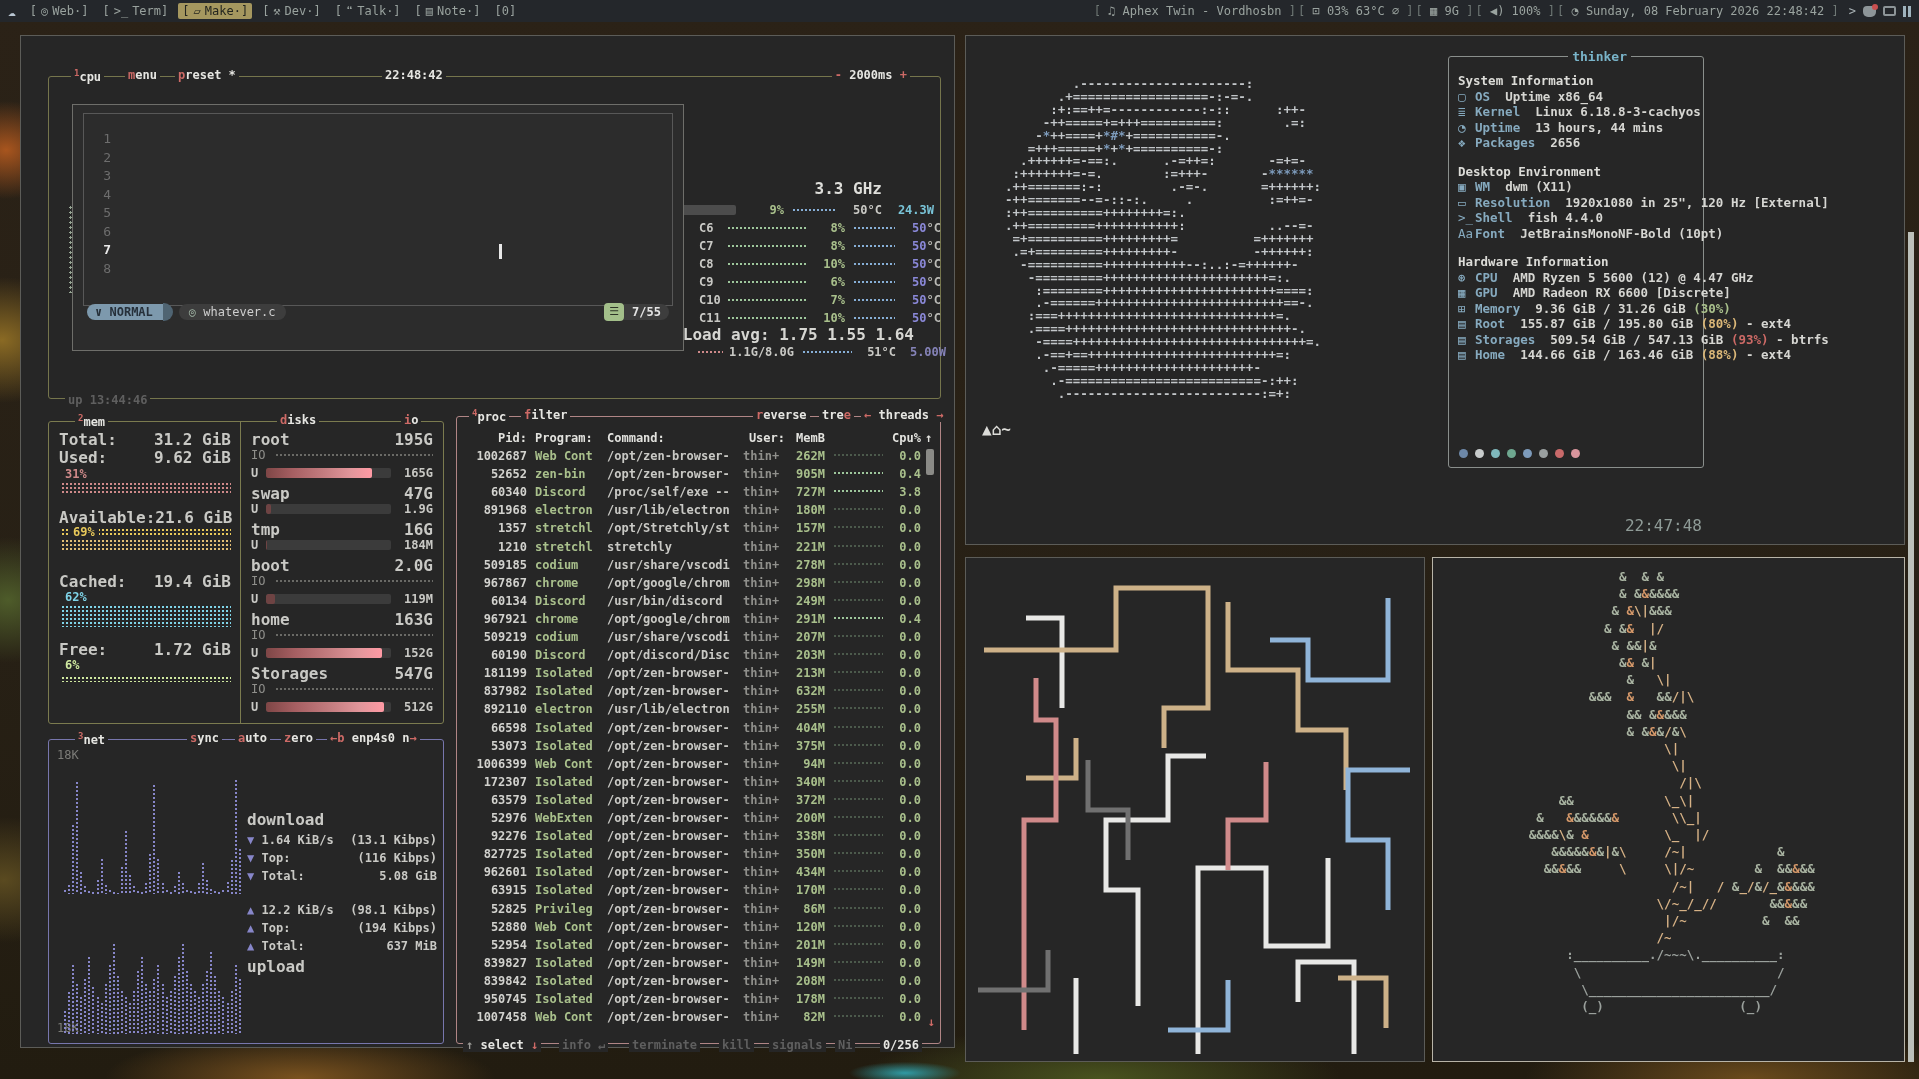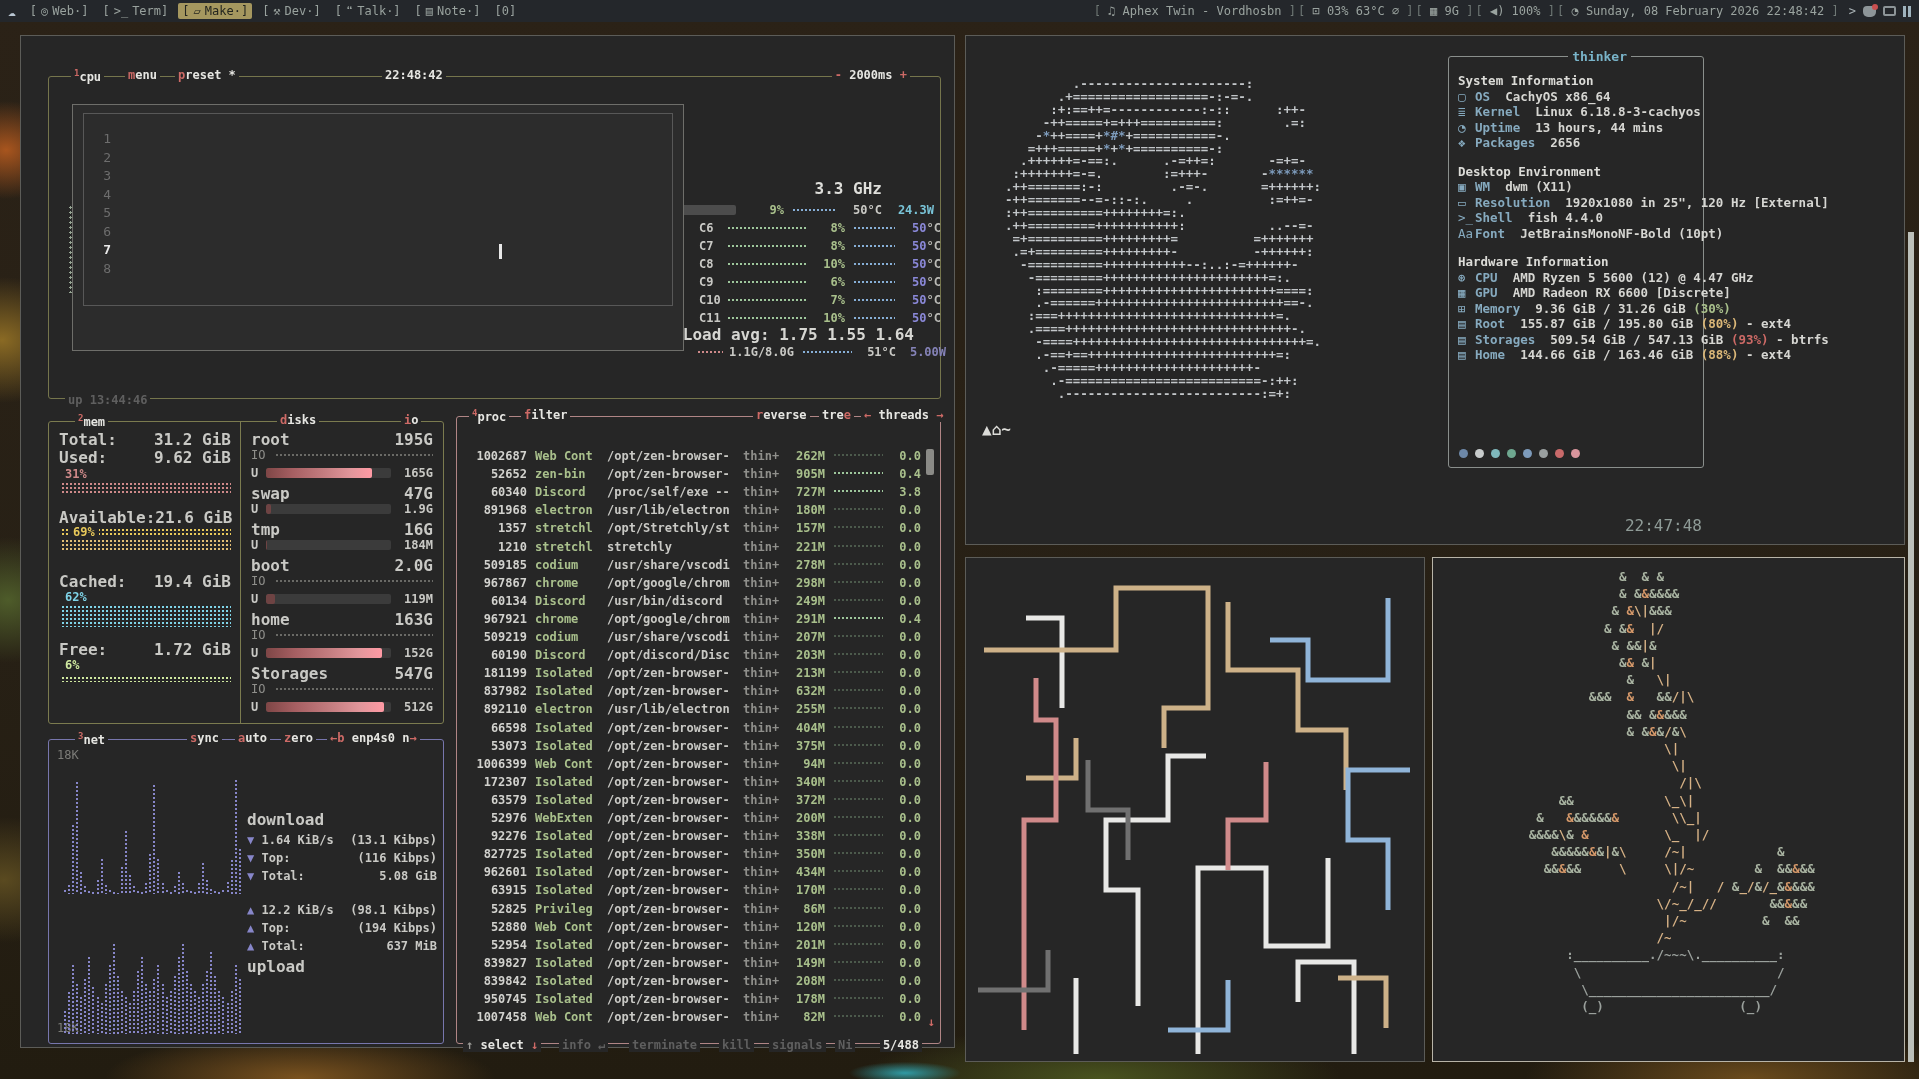--- a/index.html
+++ b/index.html
@@ -220,20 +220,29 @@
         <div class="lnum" style="left: 18px; top: 25px;">1</div>
         <div class="lnum" style="left: 18px; top: 43.5px;">2</div>
         <div class="lnum" style="left: 18px; top: 62px;">3</div>
         <div class="lnum" style="left: 18px; top: 80.5px;">4</div>
         <div class="lnum" style="left: 18px; top: 99px;">5</div>
         <div class="lnum" style="left: 18px; top: 117.5px;">6</div>
         <div class="lnum cur" style="left: 18px; top: 136px;">7</div>
         <div class="lnum" style="left: 18px; top: 154.5px;">8</div>
       </div>
     <div id="cursor" style="left:426px;top:139px;"></div>
+    <div class="sbar" style="left:14px;right:14px;top:197px;height:20px;">
+      <span class="pill-mode"><span>∨</span> <span>NORMAL</span></span>
+      <span class="pill-mode-cap"></span>
+      <span class="pill-file"><span style="color:#9fb3a3;">◎</span> <span>whatever.c</span></span>
+      <span class="pill-pos">
+        <span class="pos-icn">☰</span>
+        <span class="pos-txt">7/55</span>
+      </span>
+    </div>
   </div>
 
   <div class="panelbox" id="memdisk-box" style="left:27px;top:385px;width:396px;height:303px;border-color:#7b7b4f;">
     <span class="chip" style="left:26px;"><sup>2</sup><span>mem</span></span>
     <span class="chip" style="left:228px;"><span class="key">d</span>isks</span>
     <span class="chip" style="left:352px;"><span class="key">i</span>o</span>
     <div class="abs" style="left:191px;top:0;bottom:0;width:1px;background:#7b7b4f;"></div>
 
     <div class="row t13" style="left:10px;top:8px;width:172px;">
         <span class="lbl">Total:</span>
@@ -479,20 +488,30 @@
     </div>
   </div>
 
   <div class="panelbox" id="proc-box" style="left:435px;top:380px;width:485px;height:628px;border-color:#b08585;">
     <span class="chip" style="left:12px;"><sup>4</sup><span>proc</span></span>
     <span class="chip" style="left:64px;"><span class="key">f</span>ilter</span>
     <span class="chip" style="left:296px;"><span class="key">r</span>everse</span>
     <span class="chip" style="left:362px;">tre<span class="key">e</span></span>
     <span class="chip" style="left:404px;"><span class="key">←</span> threads <span class="key">→</span></span>
 
+    <div class="prow bold" style="left:8px;top:12px;color:#e2e2de;">
+      <span class="c-pid" style="color:#e2e2de;">Pid:</span>
+      <span class="c-prog" style="color:#e2e2de;">Program:</span>
+      <span class="c-cmd" style="color:#e2e2de;">Command:</span>
+      <span class="c-user" style="color:#e2e2de;text-align:right;">User:</span>
+      <span class="c-mem" style="color:#e2e2de;">MemB</span>
+      <span class="c-dots" style="background:none;"></span>
+      <span class="c-cpu" style="color:#e2e2de;">Cpu%</span>
+      <span style="margin-left:4px;color:#e2e2de;">↑</span>
+    </div>
     <div class="abs" style="right:6px;top:32px;width:8px;height:26px;background:#8a8a86;border-radius:2px;"></div>
     <div id="procrows">
         <div class="prow" style="left: 8px; top: 30px; font-weight: bold;"><span class="c-pid">1002687</span><span class="c-prog">Web Cont</span><span class="c-cmd">/opt/zen-browser-</span><span class="c-user">thin+</span><span class="c-mem">262M</span><span class="c-dots fdots" style="--c:#4c5a4c;"></span><span class="c-cpu">0.0</span></div>
         <div class="prow" style="left: 8px; top: 48.1px; font-weight: bold;"><span class="c-pid">52652</span><span class="c-prog">zen-bin</span><span class="c-cmd">/opt/zen-browser-</span><span class="c-user">thin+</span><span class="c-mem">905M</span><span class="c-dots fdots" style="--c:#9ec79c;"></span><span class="c-cpu">0.4</span></div>
         <div class="prow" style="left: 8px; top: 66.2px; font-weight: bold;"><span class="c-pid">60340</span><span class="c-prog">Discord</span><span class="c-cmd">/proc/self/exe --</span><span class="c-user">thin+</span><span class="c-mem">727M</span><span class="c-dots fdots" style="--c:#9ec79c;"></span><span class="c-cpu">3.8</span></div>
         <div class="prow" style="left: 8px; top: 84.3px; font-weight: bold;"><span class="c-pid">891968</span><span class="c-prog">electron</span><span class="c-cmd">/usr/lib/electron</span><span class="c-user">thin+</span><span class="c-mem">180M</span><span class="c-dots fdots" style="--c:#4c5a4c;"></span><span class="c-cpu">0.0</span></div>
         <div class="prow" style="left: 8px; top: 102.4px; font-weight: bold;"><span class="c-pid">1357</span><span class="c-prog">stretchl</span><span class="c-cmd">/opt/Stretchly/st</span><span class="c-user">thin+</span><span class="c-mem">157M</span><span class="c-dots fdots" style="--c:#4c5a4c;"></span><span class="c-cpu">0.0</span></div>
         <div class="prow" style="left: 8px; top: 120.5px; font-weight: bold;"><span class="c-pid">1210</span><span class="c-prog">stretchl</span><span class="c-cmd">stretchly</span><span class="c-user">thin+</span><span class="c-mem">221M</span><span class="c-dots fdots" style="--c:#4c5a4c;"></span><span class="c-cpu">0.0</span></div>
         <div class="prow" style="left: 8px; top: 138.6px; font-weight: bold;"><span class="c-pid">509185</span><span class="c-prog">codium</span><span class="c-cmd">/usr/share/vscodi</span><span class="c-user">thin+</span><span class="c-mem">278M</span><span class="c-dots fdots" style="--c:#4c5a4c;"></span><span class="c-cpu">0.0</span></div>
         <div class="prow" style="left: 8px; top: 156.7px; font-weight: bold;"><span class="c-pid">967867</span><span class="c-prog">chrome</span><span class="c-cmd">/opt/google/chrom</span><span class="c-user">thin+</span><span class="c-mem">298M</span><span class="c-dots fdots" style="--c:#4c5a4c;"></span><span class="c-cpu">0.0</span></div>
@@ -522,21 +541,21 @@
         <div class="prow" style="left: 8px; top: 591.1px; font-weight: bold;"><span class="c-pid">1007458</span><span class="c-prog">Web Cont</span><span class="c-cmd">/opt/zen-browser-</span><span class="c-user">thin+</span><span class="c-mem">82M</span><span class="c-dots fdots" style="--c:#4c5a4c;"></span><span class="c-cpu">0.0</span></div>
       </div>
     <span class="abs red bold t12" style="right:5px;bottom:14px;">↓</span>
 
     <span class="chip bchip" style="left:6px;color:#9a9a96;"><span style="color:#9a9a96;">↑</span> <span style="color:#e6e6e2;">select</span> <span class="key">↓</span></span>
     <span class="chip bchip dimchip" style="left:102px;">info ↵</span>
     <span class="chip bchip dimchip" style="left:172px;">terminate</span>
     <span class="chip bchip dimchip" style="left:262px;">kill</span>
     <span class="chip bchip dimchip" style="left:312px;">signals</span>
     <span class="chip bchip dimchip" style="left:378px;">Ni</span>
-    <span class="chip bchip" style="right:18px;">5/488</span>
+    <span class="chip bchip" style="right:18px;">0/256</span>
   </div>
 </div>
 
 <div class="window" id="win-fetch" style="left:965px;top:35px;width:940px;height:510px;">
   <pre id="ffart" style="left:24px;top:42px;">           .----------------------:
          .+==================-:-=-.
         :+:==++=------------:-::      :++-
        -++=====+=+++==========:        .=:
       -<span class="b">*</span>++====+<span class="b">*#*</span>+===========-.
      =+++=====+<span class="b">*</span>+<span class="b">*</span>+==========-:
@@ -556,21 +575,21 @@
      .====++++++++++++++++++++++++++++++-.
       -====+++++++++++++++++++++++++++++++=.
       .-==+==+++++++++++++++++++++++++=:
        .-=====+++++++++++++++++++++-
         .-==========================-:++:
          .--------------------------:=+:</pre>
   <div id="infobox" style="left:482px;top:20px;width:256px;height:412px;">
     <span class="title">thinker</span>
     <div id="fflines">
         <div class="ffline ffhead" style="top: 16px;">System Information</div>
-        <div class="ffline" style="top: 31.5px;"><span class="fficon">▢</span><span class="fflabel">OS</span>  <span class="ffval">CachyOS x86_64</span></div>
+        <div class="ffline" style="top: 31.5px;"><span class="fficon">▢</span><span class="fflabel">OS</span>  <span class="ffval">Uptime x86_64</span></div>
         <div class="ffline" style="top: 47px;"><span class="fficon">≣</span><span class="fflabel">Kernel</span>  <span class="ffval">Linux 6.18.8-3-cachyos</span></div>
         <div class="ffline" style="top: 62.5px;"><span class="fficon">◔</span><span class="fflabel">Uptime</span>  <span class="ffval">13 hours, 44 mins</span></div>
         <div class="ffline" style="top: 78px;"><span class="fficon">❖</span><span class="fflabel">Packages</span>  <span class="ffval">2656</span></div>
         <div class="ffline ffhead" style="top: 106.5px;">Desktop Environment</div>
         <div class="ffline" style="top: 122px;"><span class="fficon">▣</span><span class="fflabel">WM</span>  <span class="ffval">dwm (X11)</span></div>
         <div class="ffline" style="top: 137.5px;"><span class="fficon">▭</span><span class="fflabel">Resolution</span>  <span class="ffval">1920x1080 in 25", 120 Hz [External]</span></div>
         <div class="ffline" style="top: 153px;"><span class="fficon">&gt;_</span><span class="fflabel">Shell</span>  <span class="ffval">fish 4.4.0</span></div>
         <div class="ffline" style="top: 168.5px;"><span class="fficon">Aa</span><span class="fflabel">Font</span>  <span class="ffval">JetBrainsMonoNF-Bold (10pt)</span></div>
         <div class="ffline ffhead" style="top: 197px;">Hardware Information</div>
         <div class="ffline" style="top: 212.5px;"><span class="fficon">⊛</span><span class="fflabel">CPU</span>  <span class="ffval">AMD Ryzen 5 5600 (12) @ 4.47 GHz</span></div>

